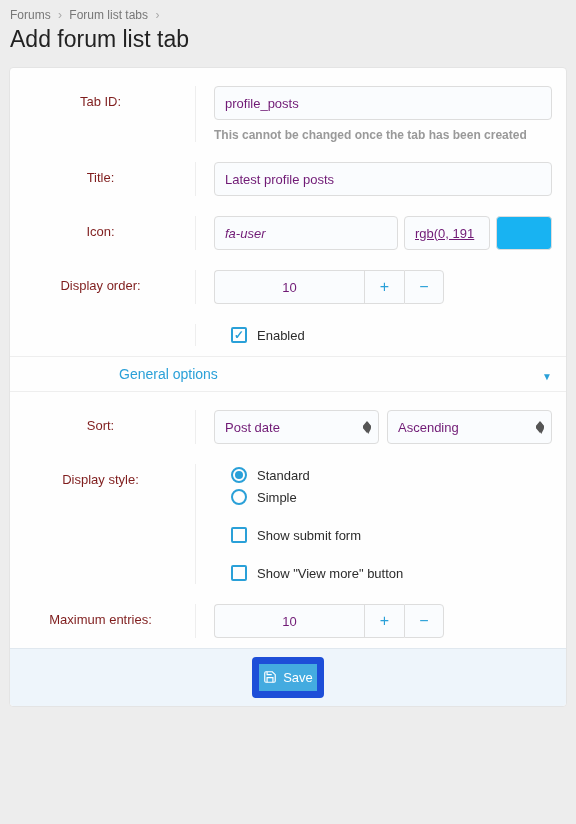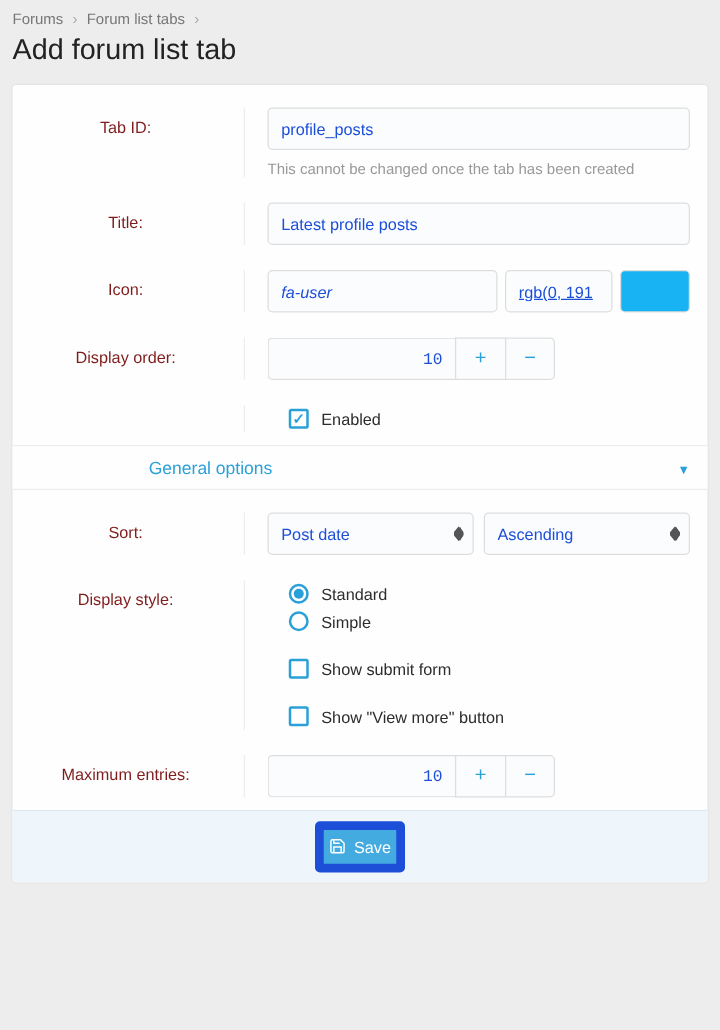--- a/index.html
+++ b/index.html
@@ -48,44 +48,44 @@
   border-left: 1px solid #eee;
 }
 input[type=text], select {
   width: 100%;
   height: 34px;
   border: 1px solid #ddd;
   border-radius: 4px;
   padding: 0 10px;
   font-size: 13px;
   background: #fafcfe;
-  color: #1d4ed8;
+  color: #701a75;
 }
 .help {
   font-size: 12px;
   color: #999;
   margin-top: 8px;
+  font-weight: bold;
 }
 .icon-row { display: flex; gap: 6px; }
 .icon-row input.icon-name { flex: 1; font-style: italic; }
 .icon-row input.rgb { width: 86px; text-decoration: underline; }
 .swatch {
   width: 56px;
   height: 34px;
   background: #18b3f2;
   border: 1px solid #ddd;
   border-radius: 4px;
 }
 .stepper { display: flex; }
 .stepper input {
   width: 150px;
-  text-align: right;
+  text-align: center;
   border-radius: 4px 0 0 4px;
   border-right: none;
-  font-family: Liberation Mono, monospace;
 }
 .stepper button {
   width: 40px;
   height: 34px;
   border: 1px solid #ddd;
   background: #fafcfe;
   color: #2aa0d8;
   font-size: 16px;
   cursor: pointer;
 }

